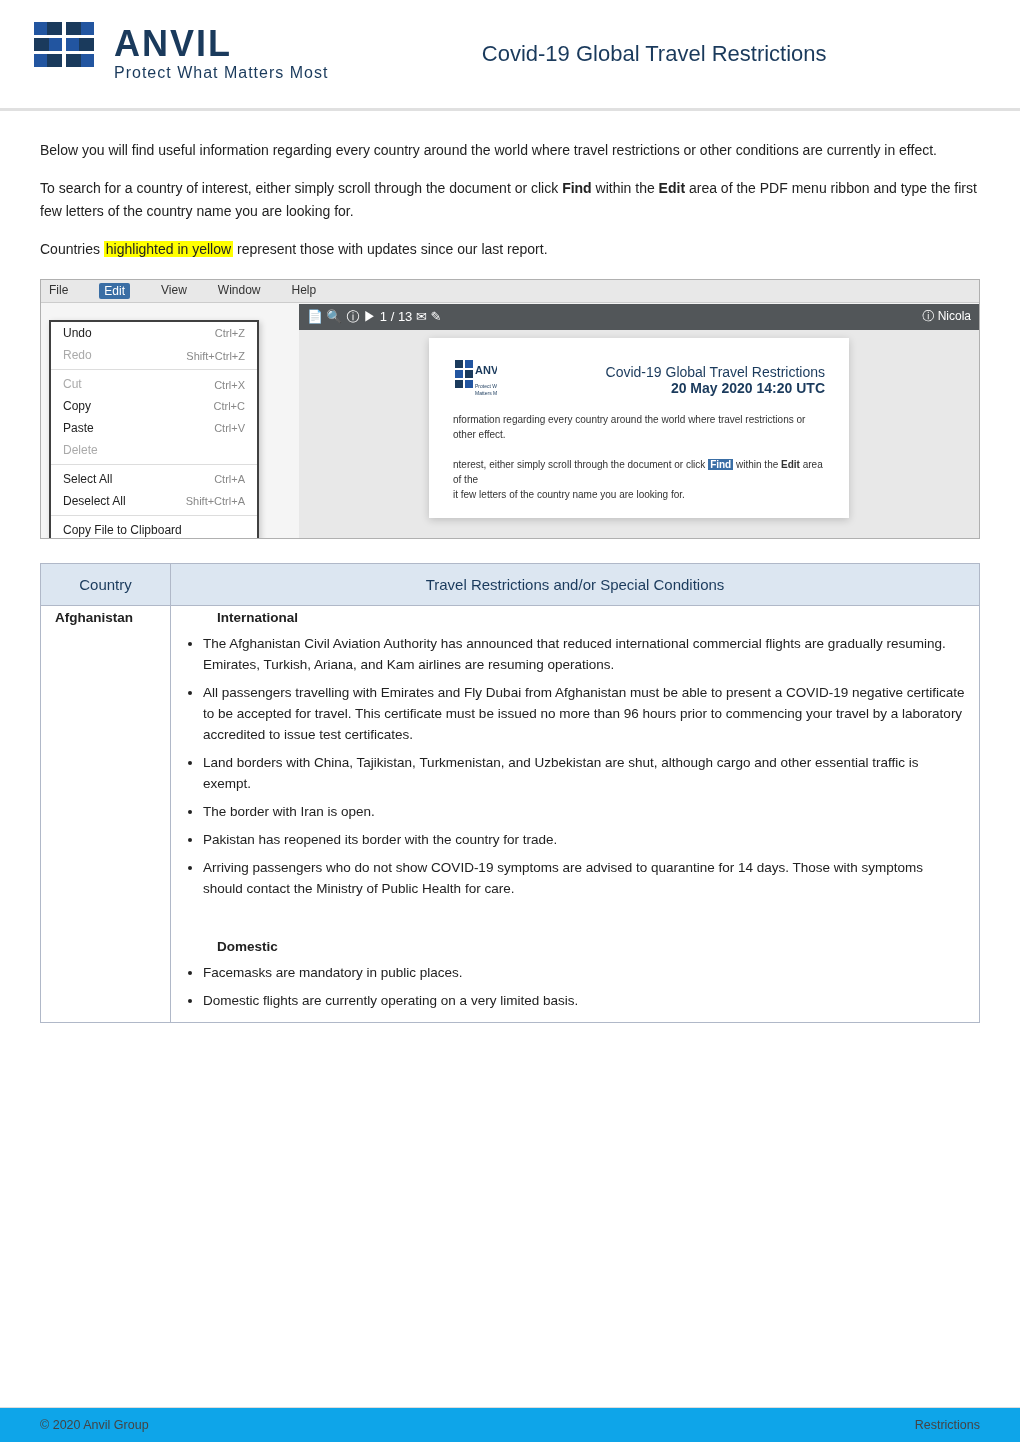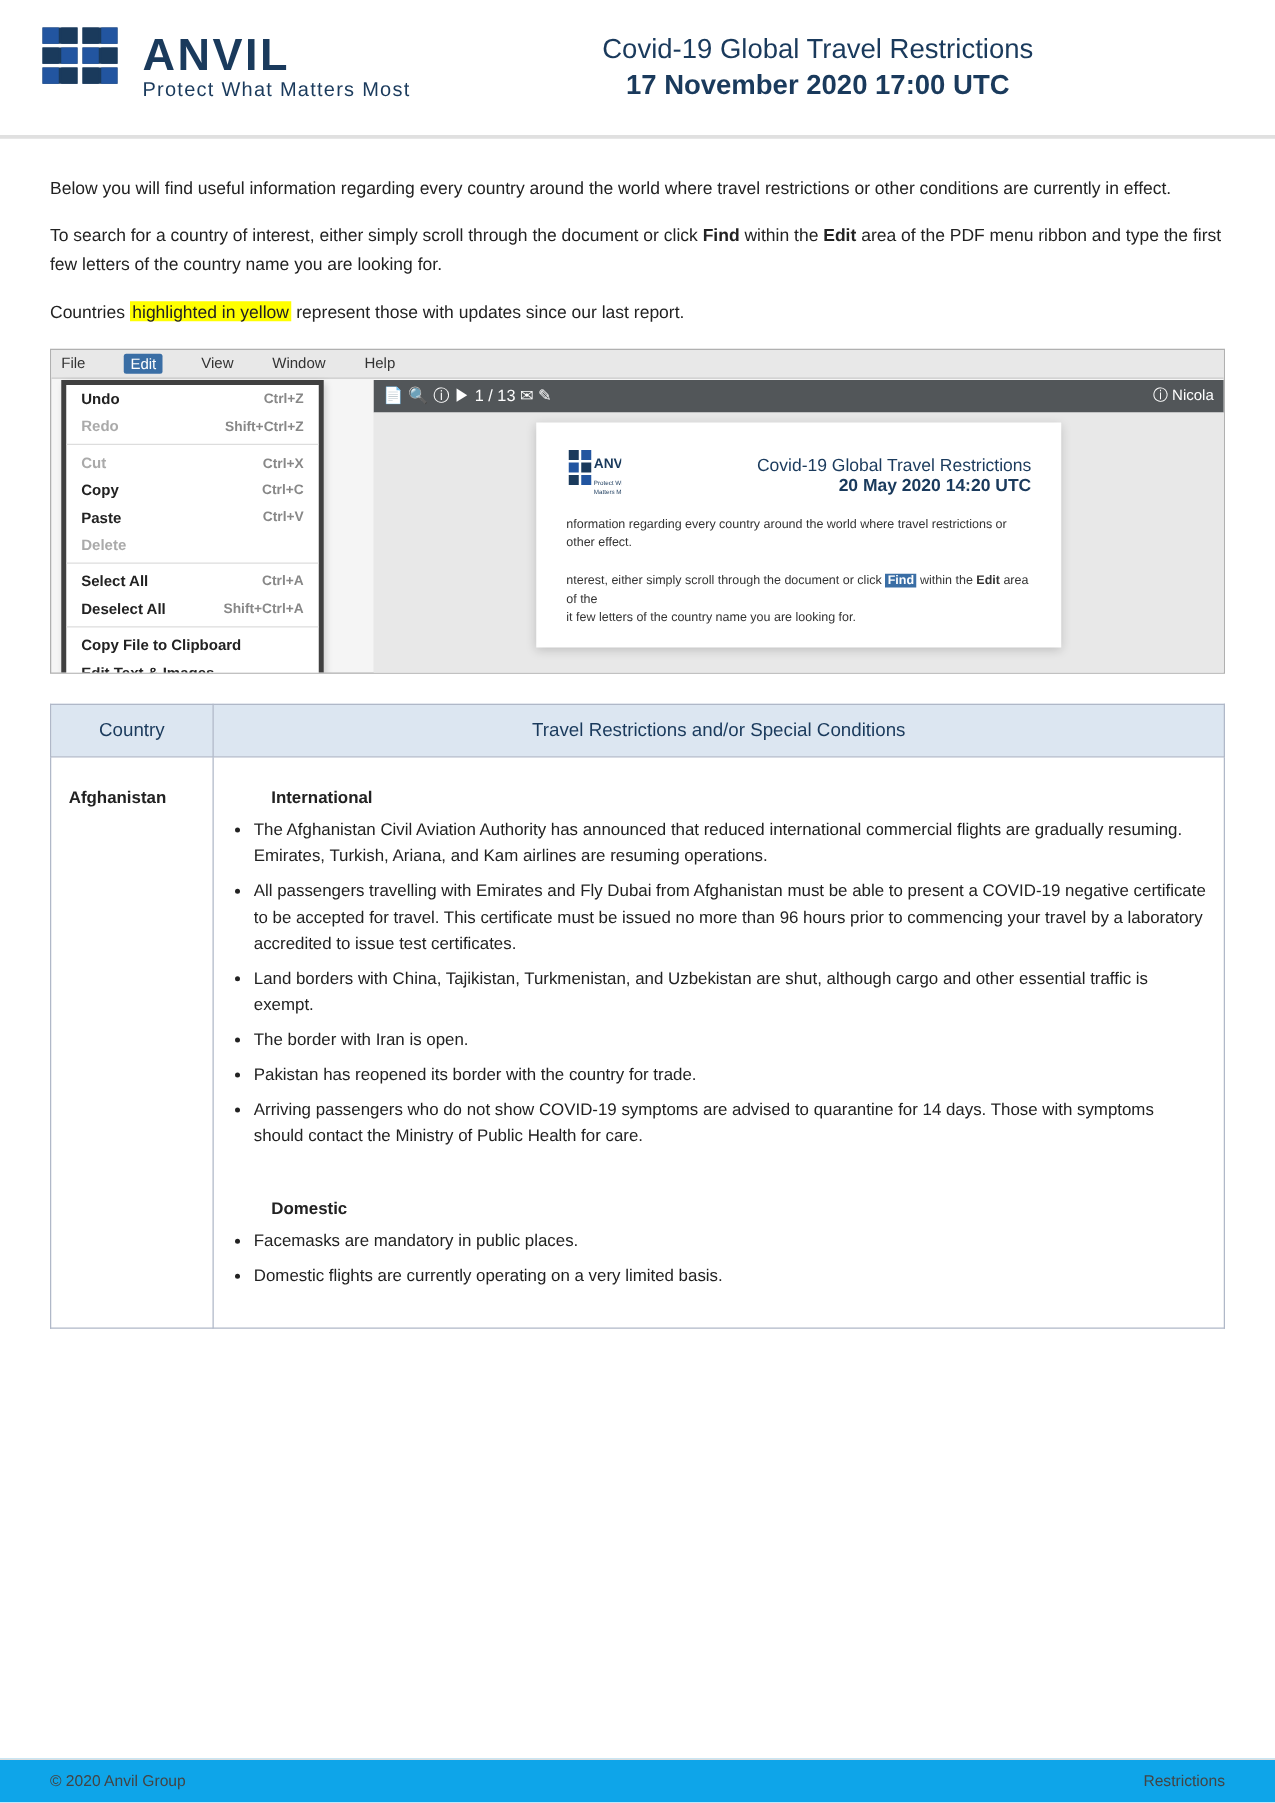--- a/index.html
+++ b/index.html
@@ -102,29 +102,28 @@
       color: #333;
     }
     .pdf-menu-bar .active-menu {
       background: #3a6ea5;
       color: #fff;
       padding: 1px 5px;
       border-radius: 2px;
     }
     .context-menu {
       background: #fff;
-      border: 4px solid #404040;
+      border: 2px solid #404040;
       box-shadow: 2px 2px 6px rgba(0,0,0,0.18);
       width: 210px;
       font-size: 12px;
       position: absolute;
       left: 8px;
-      top: 24px;
+      top: 40px;
       z-index: 10;
-      font-weight: bold;
     }
     .context-menu-item {
       padding: 4px 12px;
       color: #222;
       display: flex;
       justify-content: space-between;
       align-items: center;
     }
     .context-menu-item.disabled {
       color: #aaa;
@@ -223,21 +222,21 @@
       border: 1.5px solid #b0b8c8;
       text-align: center;
     }
     .travel-table thead th.country-col {
       width: 130px;
       color: #1a3a5c;
     }
     .travel-table tbody tr td {
       vertical-align: top;
       border: 1.5px solid #b0b8c8;
-      padding: 22px 14px;
+      padding: 2px 14px;
       font-size: 13.5px;
       line-height: 1.55;
     }
     .travel-table tbody tr td.country-cell {
       font-weight: bold;
       color: #222;
       white-space: nowrap;
       width: 130px;
     }
     .section-label {
@@ -303,21 +302,20 @@
       <rect x="36" y="36" width="13" height="13" fill="#1a3a5c"></rect>
       <rect x="51" y="36" width="13" height="13" fill="#2255a0"></rect>
     </svg>
     <div class="logo-text-block">
       <span class="logo-anvil">ANVIL</span>
       <span class="logo-tagline">Protect What Matters Most</span>
     </div>
   </div>
   <div class="header-title-block">
     <div class="header-title-main">Covid-19 Global Travel Restrictions</div>
-    <div class="header-title-date">17 November 2020 17:00 UTC</div>
   </div>
 </div>
 
 <div class="intro-section">
   <p>Below you will find useful information regarding every country around the world where travel restrictions or other conditions are currently in effect.</p>
   <p>
     <span>To search for a country of interest, either simply scroll through the document or click </span><strong>Find</strong><span> within the </span><strong>Edit</strong><span> area of the PDF menu ribbon and type the first few letters of the country name you are looking for.</span>
   </p>
   <p>
     <span>Countries </span><span class="highlight-yellow">highlighted in yellow</span><span> represent those with updates since our last report.</span>

